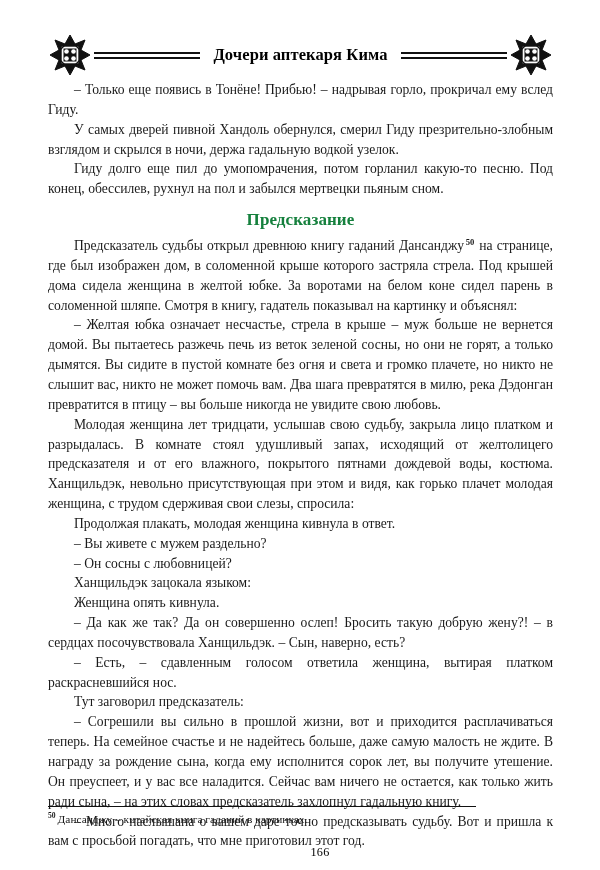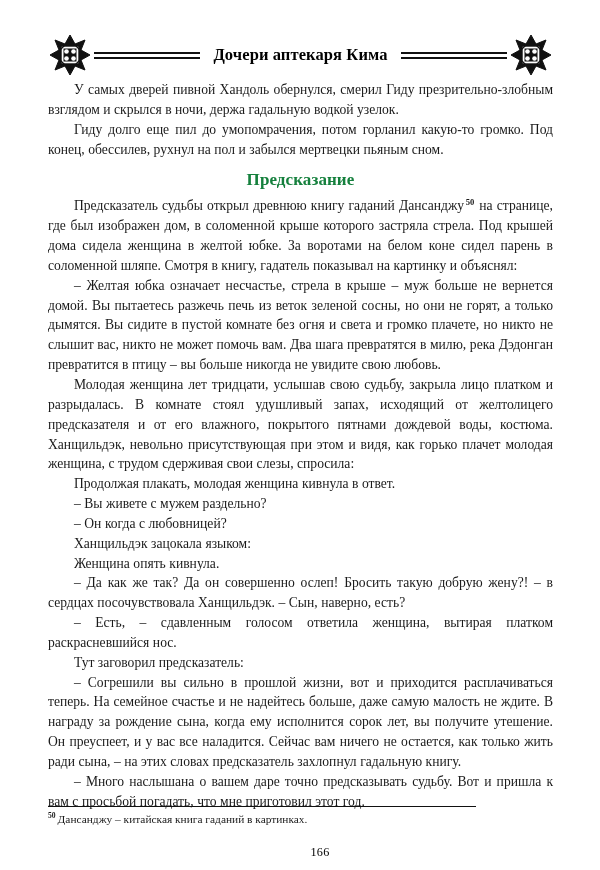--- a/index.html
+++ b/index.html
@@ -198,32 +198,33 @@
           <circle cx="25.5" cy="25.5" r="2.3" fill="#fff" stroke="none"></circle>
           <polygon points="22,7 37,22 22,37 7,22" fill="none" stroke="#111" stroke-width="1.3"></polygon>
         </g>
       </svg>
     </div>
 
   </div>
 
   <div class="content">
 
+    <p class="para">– Только еще появись в Тонёне! Прибью! – надрывая горло, прокричал ему вслед Гиду.</p>
     <p class="para">У самых дверей пивной Хандоль обернулся, смерил Гиду презрительно-злобным взглядом и скрылся в ночи, держа гадальную водкой узелок.</p>
-    <p class="para">Гиду долго еще пил до умопомрачения, потом горланил какую-то громко. Под конец, обессилев, рухнул на пол и забылся мертвецки пьяным сном.</p>
+    <p class="para">Гиду долго еще пил до умопомрачения, потом горланил какую-то песню. Под конец, обессилев, рухнул на пол и забылся мертвецки пьяным сном.</p>
 
     <h2 class="section-title">Предсказание</h2>
 
     <p class="para"><span>Предсказатель судьбы открыл древнюю книгу гаданий Дансанджу</span><sup class="fnref">50</sup><span> на странице, где был изображен дом, в соломенной крыше которого застряла стрела. Под крышей дома сидела женщина в желтой юбке. За воротами на белом коне сидел парень в соломенной шляпе. Смотря в книгу, гадатель показывал на картинку и объяснял:</span></p>
 
     <p class="para">– Желтая юбка означает несчастье, стрела в крыше – муж больше не вернется домой. Вы пытаетесь разжечь печь из веток зеленой сосны, но они не горят, а только дымятся. Вы сидите в пустой комнате без огня и света и громко плачете, но никто не слышит вас, никто не может помочь вам. Два шага превратятся в милю, река Дэдонган превратится в птицу – вы больше никогда не увидите свою любовь.</p>
     <p class="para">Молодая женщина лет тридцати, услышав свою судьбу, закрыла лицо платком и разрыдалась. В комнате стоял удушливый запах, исходящий от желтолицего предсказателя и от его влажного, покрытого пятнами дождевой воды, костюма. Ханщильдэк, невольно присутствующая при этом и видя, как горько плачет молодая женщина, с трудом сдерживая свои слезы, спросила:</p>
     <p class="para">Продолжая плакать, молодая женщина кивнула в ответ.</p>
     <p class="para">– Вы живете с мужем раздельно?</p>
-    <p class="para">– Он когда с любовницей?</p>
+    <p class="para">– Он сосны с любовницей?</p>
     <p class="para">Ханщильдэк зацокала языком:</p>
     <p class="para">Женщина опять кивнула.</p>
     <p class="para">– Да как же так? Да он совершенно ослеп! Бросить такую добрую жену?! – в сердцах посочувствовала Ханщильдэк. – Сын, наверно, есть?</p>
     <p class="para">– Есть, – сдавленным голосом ответила женщина, вытирая платком раскрасневшийся нос.</p>
     <p class="para">Тут заговорил предсказатель:</p>
     <p class="para">– Согрешили вы сильно в прошлой жизни, вот и приходится расплачиваться теперь. На семейное счастье и не надейтесь больше, даже самую малость не ждите. В награду за рождение сына, когда ему исполнится сорок лет, вы получите утешение. Он преуспеет, и у вас все наладится. Сейчас вам ничего не остается, как только жить ради сына, – на этих словах предсказатель захлопнул гадальную книгу.</p>
     <p class="para">– Много наслышана о вашем даре точно предсказывать судьбу. Вот и пришла к вам с просьбой погадать, что мне приготовил этот год.</p>
 
   </div>
 

